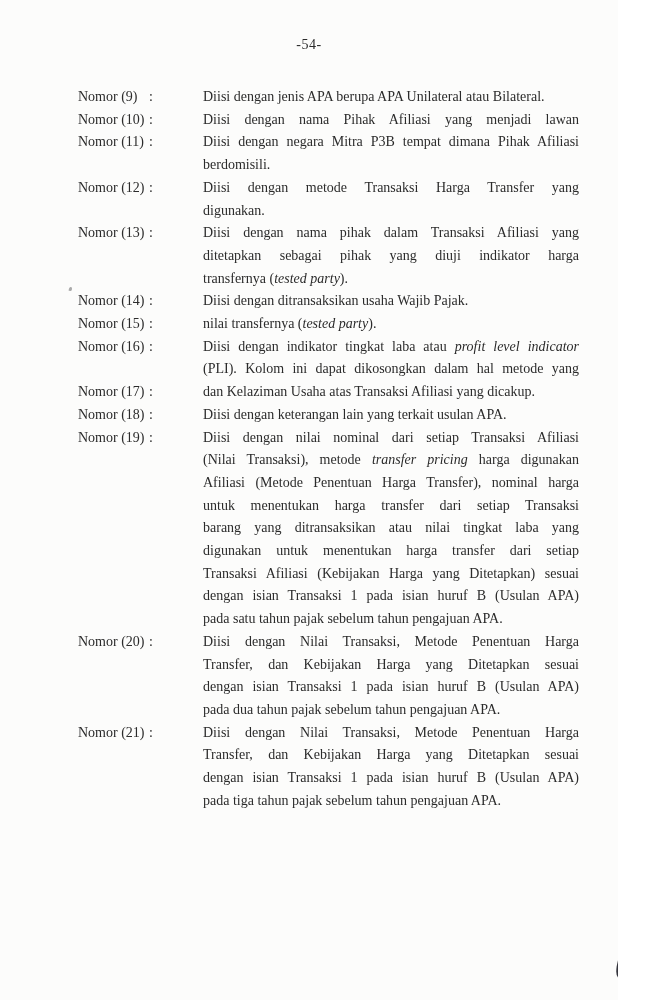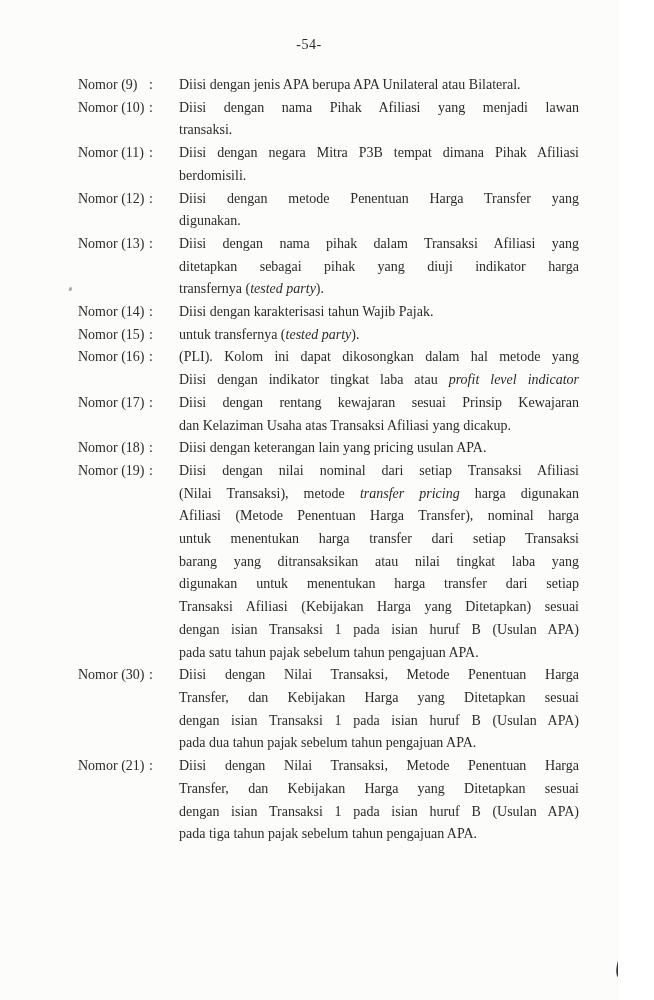--- a/index.html
+++ b/index.html
@@ -10,26 +10,26 @@
     background:var(--paper);
     font-family:Liberation Serif, serif;
     color:var(--ink);
     font-size:14px;
     overflow:hidden;
   }
   .page-number {
     position:absolute; top:37px; left:0; width:100%;
     text-align:center; letter-spacing:0.5px;
   }
-  .entries { position:absolute; top:74px; left:78px; width:500px; }
+  .entries { position:absolute; top:86px; left:78px; width:500px; }
   .entry { display:flex; align-items:flex-start; line-height:22.7px; }
   .entry-label { flex:0 0 70px; width:70px; white-space:nowrap; }
   .entry-colon { flex:0 0 30px; width:30px; padding-left:1px; }
   .entry-text  { flex:0 0 400px; width:400px; }
-  .line { text-align:justify; text-align-last:justify; }
+  .line { text-align:justify; text-align-last:justify;margin-left:24px; }
   .line.last { text-align-last:left; }
   .it { font-style:italic; }
   .speck {
     position:absolute; left:69px; top:287px; width:3px; height:4px;
     background:#8f8f8f; border-radius:50% 50% 50% 0; opacity:.75;
     transform:rotate(15deg);
   }
   .pen-mark { position:absolute; left:604px; top:932px; width:30px; height:56px; }
 </style>
 </head>
@@ -46,112 +46,110 @@
     <div class="entry-text">
           <div class="line last"><span>Diisi dengan jenis APA berupa APA Unilateral atau Bilateral.</span></div>
         </div>
   </div>
 
   <div class="entry">
     <div class="entry-label">Nomor (10)</div>
     <div class="entry-colon">:</div>
     <div class="entry-text">
           <div class="line"><span>Diisi dengan nama Pihak Afiliasi yang menjadi lawan</span></div>
-          <div class="line last"><span>transaksi.</span></div>
         </div>
   </div>
 
   <div class="entry">
     <div class="entry-label">Nomor (11)</div>
     <div class="entry-colon">:</div>
     <div class="entry-text">
           <div class="line"><span>Diisi dengan negara Mitra P3B tempat dimana Pihak Afiliasi</span></div>
           <div class="line last"><span>berdomisili.</span></div>
         </div>
   </div>
 
   <div class="entry">
     <div class="entry-label">Nomor (12)</div>
     <div class="entry-colon">:</div>
     <div class="entry-text">
-          <div class="line"><span>Diisi dengan metode Penentuan Harga Transfer yang</span></div>
+          <div class="line"><span>Diisi dengan metode Transaksi Harga Transfer yang</span></div>
           <div class="line last"><span>digunakan.</span></div>
         </div>
   </div>
 
   <div class="entry">
     <div class="entry-label">Nomor (13)</div>
     <div class="entry-colon">:</div>
     <div class="entry-text">
           <div class="line"><span>Diisi dengan nama pihak dalam Transaksi Afiliasi yang</span></div>
           <div class="line"><span>ditetapkan sebagai pihak yang diuji indikator harga</span></div>
           <div class="line last"><span>transfernya (</span><span class="it">tested party</span><span>).</span></div>
         </div>
   </div>
 
   <div class="entry">
     <div class="entry-label">Nomor (14)</div>
     <div class="entry-colon">:</div>
     <div class="entry-text">
-          <div class="line last"><span>Diisi dengan karakterisasi tahun Wajib Pajak.</span></div>
+          <div class="line last"><span>Diisi dengan ditransaksikan usaha Wajib Pajak.</span></div>
         </div>
   </div>
 
   <div class="entry">
     <div class="entry-label">Nomor (15)</div>
     <div class="entry-colon">:</div>
     <div class="entry-text">
-          <div class="line last"><span>untuk transfernya (</span><span class="it">tested party</span><span>).</span></div>
+          <div class="line last"><span>nilai transfernya (</span><span class="it">tested party</span><span>).</span></div>
         </div>
   </div>
 
   <div class="entry">
     <div class="entry-label">Nomor (16)</div>
     <div class="entry-colon">:</div>
     <div class="entry-text">
+          <div class="line"><span>Diisi dengan indikator tingkat laba atau </span><span class="it">profit level indicator</span></div>
           <div class="line"><span>(PLI). Kolom ini dapat dikosongkan dalam hal metode yang</span></div>
-          <div class="line"><span>Diisi dengan indikator tingkat laba atau </span><span class="it">profit level indicator</span></div>
         </div>
   </div>
 
   <div class="entry">
     <div class="entry-label">Nomor (17)</div>
     <div class="entry-colon">:</div>
     <div class="entry-text">
-          <div class="line"><span>Diisi dengan rentang kewajaran sesuai Prinsip Kewajaran</span></div>
           <div class="line last"><span>dan Kelaziman Usaha atas Transaksi Afiliasi yang dicakup.</span></div>
         </div>
   </div>
 
   <div class="entry">
     <div class="entry-label">Nomor (18)</div>
     <div class="entry-colon">:</div>
     <div class="entry-text">
-          <div class="line last"><span>Diisi dengan keterangan lain yang pricing usulan APA.</span></div>
+          <div class="line last"><span>Diisi dengan keterangan lain yang terkait usulan APA.</span></div>
         </div>
   </div>
 
   <div class="entry">
     <div class="entry-label">Nomor (19)</div>
     <div class="entry-colon">:</div>
     <div class="entry-text">
           <div class="line"><span>Diisi dengan nilai nominal dari setiap Transaksi Afiliasi</span></div>
           <div class="line"><span>(Nilai Transaksi), metode </span><span class="it">transfer pricing</span><span> harga digunakan</span></div>
           <div class="line"><span>Afiliasi (Metode Penentuan Harga Transfer), nominal harga</span></div>
           <div class="line"><span>untuk menentukan harga transfer dari setiap Transaksi</span></div>
           <div class="line"><span>barang yang ditransaksikan atau nilai tingkat laba yang</span></div>
           <div class="line"><span>digunakan untuk menentukan harga transfer dari setiap</span></div>
           <div class="line"><span>Transaksi Afiliasi (Kebijakan Harga yang Ditetapkan) sesuai</span></div>
           <div class="line"><span>dengan isian Transaksi 1 pada isian huruf B (Usulan APA)</span></div>
           <div class="line last"><span>pada satu tahun pajak sebelum tahun pengajuan APA.</span></div>
         </div>
   </div>
 
   <div class="entry">
-    <div class="entry-label">Nomor (30)</div>
+    <div class="entry-label">Nomor (20)</div>
     <div class="entry-colon">:</div>
     <div class="entry-text">
           <div class="line"><span>Diisi dengan Nilai Transaksi, Metode Penentuan Harga</span></div>
           <div class="line"><span>Transfer, dan Kebijakan Harga yang Ditetapkan sesuai</span></div>
           <div class="line"><span>dengan isian Transaksi 1 pada isian huruf B (Usulan APA)</span></div>
           <div class="line last"><span>pada dua tahun pajak sebelum tahun pengajuan APA.</span></div>
         </div>
   </div>
 
   <div class="entry">

